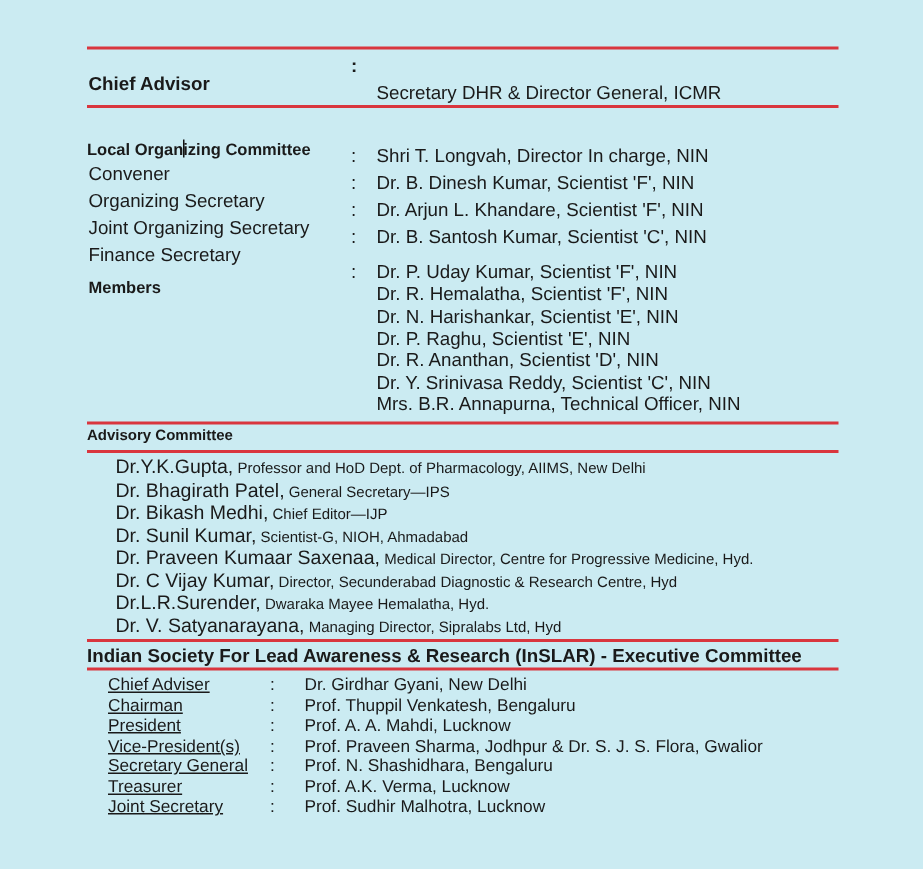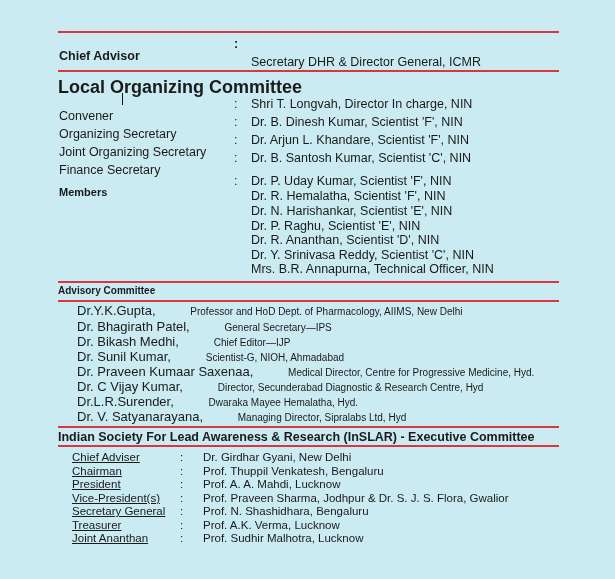--- a/index.html
+++ b/index.html
@@ -11,41 +11,41 @@
     position:relative;
   }
   .rule { position:absolute; left:58px; width:501px; height:2px; background:#d9363e; }
   .abs { position:absolute; white-space:nowrap; }
   .b { font-weight:bold; }
   .row { position:absolute; white-space:nowrap; font-size:12.5px; }
   .lbl { position:absolute; left:59px;margin-top:12px; }
   .colon { position:absolute; left:234px; }
   .val { position:absolute; left:251px; }
   .adv { position:absolute; left:77px; white-space:nowrap; font-size:13px; }
-  .adv .sm { font-size:10px;margin-left:32px; }
+  .adv .sm { font-size:10px; }
   .ex { position:absolute; white-space:nowrap; font-size:11.5px; }
   .ex .l { position:absolute; left:72px;text-decoration:underline; }
   .ex .c { position:absolute; left:180px; }
   .ex .v { position:absolute; left:203px; }
   .cursor { position:absolute; left:122px; top:93px; width:1px; height:12px; background:#111; }
 </style>
 </head>
 <body>
 
 <div class="rule" style="top:31px"></div>
 <div class="row b" style="top:37px;height:16px;width:615px">
   <span class="lbl">Chief Advisor</span>
   <span class="colon">:</span>
 </div>
 <div class="row" style="top:55px;width:615px">
   <span class="val">Secretary DHR &amp; Director General, ICMR</span>
 </div>
 <div class="rule" style="top:70px"></div>
 
-<div class="abs b" style="left:58px;top:77px;font-size:18px">Local Organizing Committee</div>
+<div class="abs b" style="left:58px;top:94px;font-size:11px">Local Organizing Committee</div>
 <div class="cursor"></div>
 
 <div class="row" style="top:97px;width:615px">
   <span class="lbl">Convener</span>
   <span class="colon">:</span>
   <span class="val">Shri T. Longvah, Director In charge, NIN</span>
 </div>
 <div class="row" style="top:115px;width:615px">
   <span class="lbl">Organizing Secretary</span>
   <span class="colon">:</span>
@@ -127,16 +127,16 @@
     <span class="l">Secretary General</span>
     <span class="c">:</span>
     <span class="v">Prof. N. Shashidhara, Bengaluru</span>
   </div>
 <div class="ex" style="top:519px;width:615px">
     <span class="l">Treasurer</span>
     <span class="c">:</span>
     <span class="v">Prof. A.K. Verma, Lucknow</span>
   </div>
 <div class="ex" style="top:532px;width:615px">
-    <span class="l">Joint Ananthan</span>
+    <span class="l">Joint Secretary</span>
     <span class="c">:</span>
     <span class="v">Prof. Sudhir Malhotra, Lucknow</span>
   </div>
 
 </body></html>

